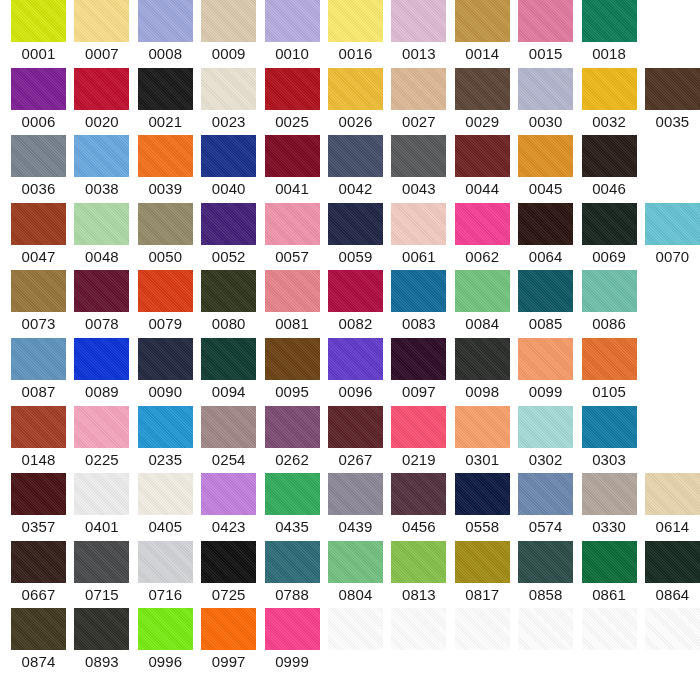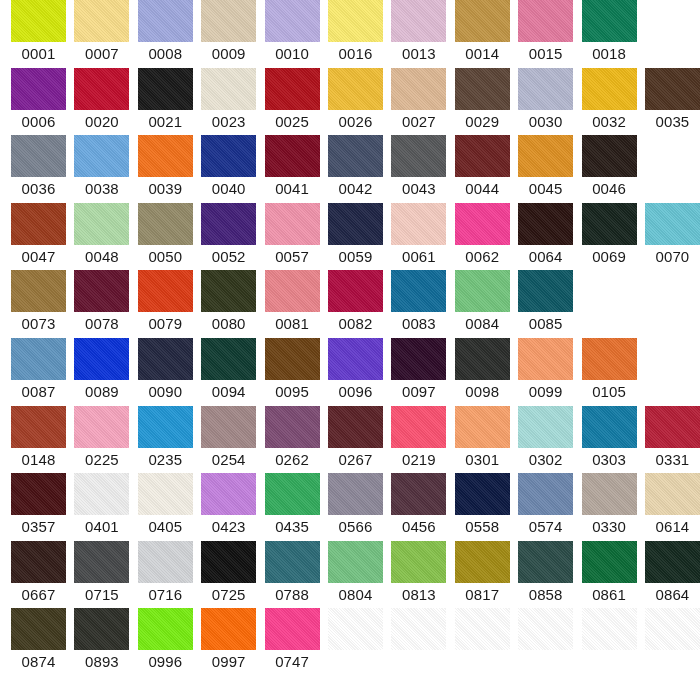--- a/index.html
+++ b/index.html
@@ -285,20 +285,24 @@
         <div class="swatch-label">0083</div>
       </div>
       <div class="swatch-cell">
         <div class="swatch-chip" style="background: rgb(114, 196, 124);"></div>
         <div class="swatch-label">0084</div>
       </div>
       <div class="swatch-cell">
         <div class="swatch-chip" style="background: rgb(13, 87, 99);"></div>
         <div class="swatch-label">0085</div>
       </div>
+      <div class="swatch-cell">
+        <div class="swatch-chip" style="background: rgb(109, 191, 170);"></div>
+        <div class="swatch-label">0086</div>
+      </div>
     </div>
     <div class="swatch-row">
       <div class="swatch-cell">
         <div class="swatch-chip" style="background: rgb(94, 147, 189);"></div>
         <div class="swatch-label">0087</div>
       </div>
       <div class="swatch-cell">
         <div class="swatch-chip" style="background: rgb(10, 50, 216);"></div>
         <div class="swatch-label">0089</div>
       </div>
@@ -369,24 +373,20 @@
         <div class="swatch-label">0301</div>
       </div>
       <div class="swatch-cell">
         <div class="swatch-chip" style="background: rgb(165, 219, 216);"></div>
         <div class="swatch-label">0302</div>
       </div>
       <div class="swatch-cell">
         <div class="swatch-chip" style="background: rgb(18, 123, 165);"></div>
         <div class="swatch-label">0303</div>
       </div>
-      <div class="swatch-cell">
-        <div class="swatch-chip" style="background: rgb(181, 30, 55);"></div>
-        <div class="swatch-label">0331</div>
-      </div>
     </div>
     <div class="swatch-row">
       <div class="swatch-cell">
         <div class="swatch-chip" style="background: rgb(72, 17, 20);"></div>
         <div class="swatch-label">0357</div>
       </div>
       <div class="swatch-cell">
         <div class="swatch-chip" style="background: rgb(238, 238, 238);"></div>
         <div class="swatch-label">0401</div>
       </div>
@@ -397,21 +397,21 @@
       <div class="swatch-cell">
         <div class="swatch-chip" style="background: rgb(194, 128, 221);"></div>
         <div class="swatch-label">0423</div>
       </div>
       <div class="swatch-cell">
         <div class="swatch-chip" style="background: rgb(50, 171, 92);"></div>
         <div class="swatch-label">0435</div>
       </div>
       <div class="swatch-cell">
         <div class="swatch-chip" style="background: rgb(140, 135, 152);"></div>
-        <div class="swatch-label">0566</div>
+        <div class="swatch-label">0439</div>
       </div>
       <div class="swatch-cell">
         <div class="swatch-chip" style="background: rgb(82, 49, 62);"></div>
         <div class="swatch-label">0456</div>
       </div>
       <div class="swatch-cell">
         <div class="swatch-chip" style="background: rgb(12, 25, 66);"></div>
         <div class="swatch-label">0558</div>
       </div>
       <div class="swatch-cell">
@@ -485,21 +485,21 @@
       <div class="swatch-cell">
         <div class="swatch-chip" style="background: rgb(119, 236, 17);"></div>
         <div class="swatch-label">0996</div>
       </div>
       <div class="swatch-cell">
         <div class="swatch-chip" style="background: rgb(252, 106, 7);"></div>
         <div class="swatch-label">0997</div>
       </div>
       <div class="swatch-cell">
         <div class="swatch-chip" style="background: rgb(250, 63, 142);"></div>
-        <div class="swatch-label">0747</div>
+        <div class="swatch-label">0999</div>
       </div>
       <div class="swatch-cell empty">
         <div class="swatch-chip"></div>
         <div class="swatch-label"></div>
       </div>
       <div class="swatch-cell empty">
         <div class="swatch-chip"></div>
         <div class="swatch-label"></div>
       </div>
       <div class="swatch-cell empty">

